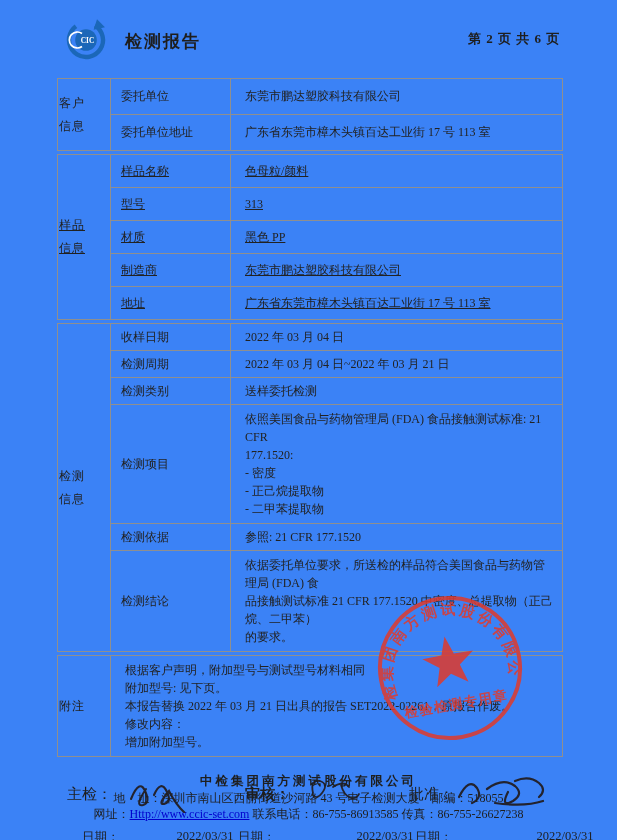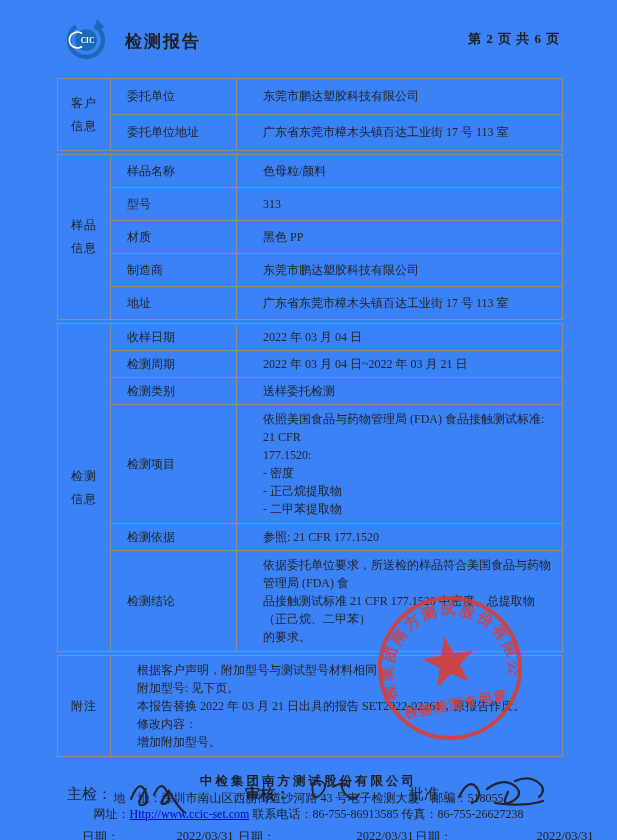--- a/index.html
+++ b/index.html
@@ -8,25 +8,25 @@
   
   .hdr{position:absolute;top:14px;left:57px;width:506px;height:50px;}
   .logo{position:absolute;left:8px;top:2px;}
   .hdr-title{position:absolute;left:68px;top:16px;font-size:17px;font-weight:bold;letter-spacing:2px;}
   .hdr-no{position:absolute;left:178px;top:16px;font-size:13px;font-weight:bold;}
   .hdr-page{position:absolute;left:411px;top:16px;font-size:13px;font-weight:bold;letter-spacing:1px;}
   
   .content{position:absolute;top:78px;left:57px;width:506px;}
   table.tbl{border-collapse:collapse;width:506px;table-layout:fixed;margin-bottom:3px;}
   .tbl td{border:1px solid #8f8f8f;font-size:12px;color:#222;vertical-align:middle;}
-  td.grp{width:50px;text-align:center;}
+  td.grp{width:50px;text-align:left;}
   td.grp span{display:block;margin:6px 0;letter-spacing:1px;}
-  td.lbl{width:108px;padding-left:16px;}
-  td.val{padding-left:26px;padding-right:8px;}
-  tr.h33 td{height:33px;} tr.h30 td{height:30px;} tr.h24 td{height:24px;}
+  td.lbl{width:108px;padding-left:10px;}
+  td.val{padding-left:14px;padding-right:8px;}
+  tr.h33 td{height:33px;} tr.h30 td{height:30px;text-decoration:underline;} tr.h24 td{height:24px;}
   .pre{white-space:pre-line;line-height:18px;padding-top:5px;padding-bottom:5px;}
   
   .sigrow{position:relative;height:48px;margin-top:10px;font-size:15px;}
   .sigrow .lab{position:absolute;top:18px;}
   .sig{position:absolute;}
   .daterow{position:relative;height:20px;margin-top:14px;font-size:12.5px;}
   .daterow span{position:absolute;top:0;}
   .dval{width:140px;text-align:center;}
   
   .stamp{position:absolute;left:374px;top:592px;width:152px;height:152px;opacity:.85;z-index:6;

